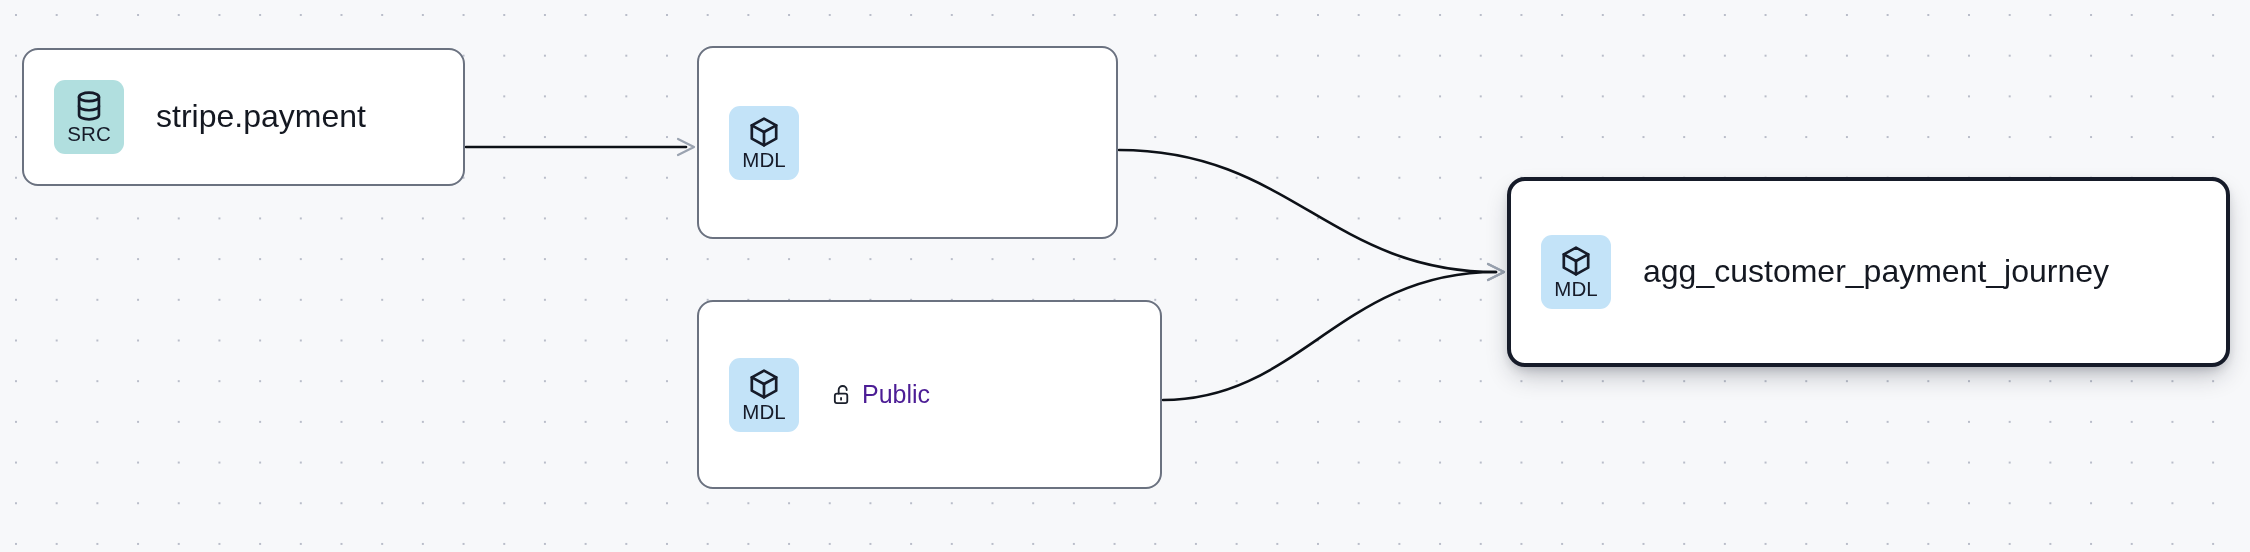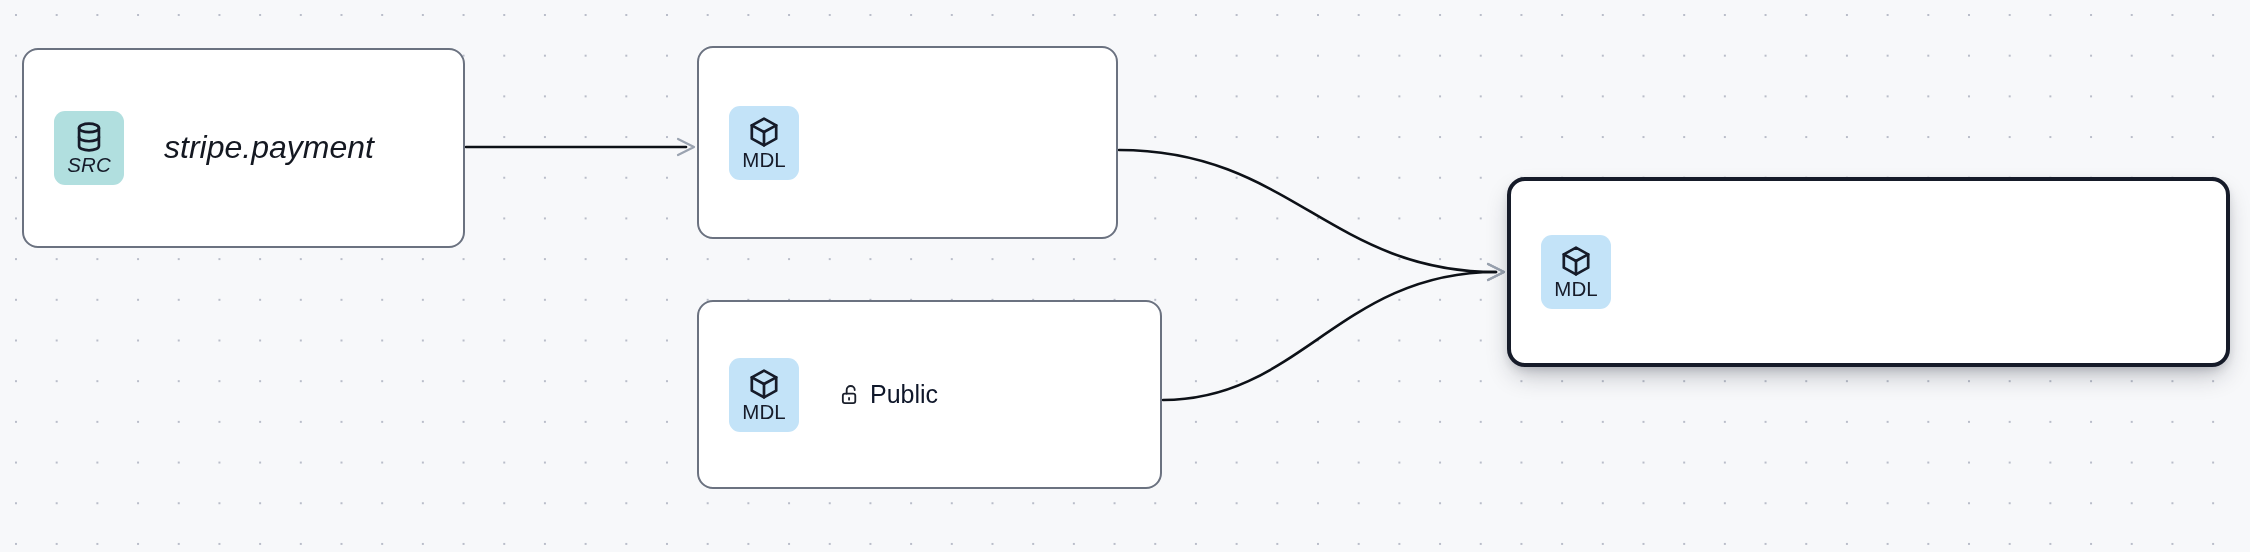--- a/index.html
+++ b/index.html
@@ -83,41 +83,41 @@
   .badge-text {
     font-size: 20.5px;
     line-height: 1;
     letter-spacing: 0.1px;
     color: #161b29;
     font-family: "Liberation Sans", "DejaVu Sans", sans-serif;
   }
 
   
   .node-body {
-    margin-left: 40px;
+    margin-left: 32px;
     display: flex;
     flex-direction: column;
     justify-content: center;
     gap: 4px;
     min-width: 0;
   }
   .node-title {
     font-size: 32px;
     line-height: 1.16;
     color: #141821;
     white-space: nowrap;
     font-family: "Liberation Sans", "DejaVu Sans", sans-serif;
   }
   .node-sub {
     display: flex;
     align-items: center;
     gap: 8px;
     font-size: 25px;
     line-height: 1.15;
-    color: #0f172a;
+    color: #4c1d95;
     white-space: nowrap;
   }
   .node-sub svg { display: block; flex: 0 0 auto; }
 </style>
 </head>
 <body>
 
 <div id="canvas">
 
   <svg id="edges" viewBox="0 0 2250 552" width="2250" height="552" xmlns="http://www.w3.org/2000/svg">
@@ -125,21 +125,21 @@
     <path class="edge-path" d="M 466 147 L 686 147"></path>
     <path class="edge-arrow" d="M 678 139 L 694 147 L 678 155"></path>
 
     <path class="edge-path" d="M 1119 150 C 1290 150, 1330 272, 1496 272"></path>
     <path class="edge-arrow" d="M 1488 264 L 1504 272 L 1488 280"></path>
 
     <path class="edge-path" d="M 1163 400 C 1300 400, 1340 272, 1496 272"></path>
     <path class="edge-arrow" d="M 1488 264 L 1504 272 L 1488 280"></path>
   </svg>
 
-  <div class="node" style="left:22px; top:48px; width:443px; height:200px;font-style:italic;">
+  <div class="node" style="left:22px; top:48px; width:443px; height:138px;">
     <div class="badge src">
       <svg width="34" height="34" viewBox="0 0 24 24" fill="none" stroke="#161b29" stroke-width="1.9" stroke-linecap="round" stroke-linejoin="round">
         <ellipse cx="12" cy="5.6" rx="7" ry="3"></ellipse>
         <path d="M5 5.6 v12.8 c0 1.66 3.13 3 7 3 s7 -1.34 7 -3 V5.6"></path>
         <path d="M5 12 c0 1.66 3.13 3 7 3 s7 -1.34 7 -3"></path>
       </svg>
       <span class="badge-text">SRC</span>
     </div>
     <div class="node-body">
       <div class="node-title">stripe.payment</div>
@@ -180,15 +180,18 @@
 
   <div class="node selected" style="left:1507px; top:177px; width:723px; height:190px;">
     <div class="badge mdl">
       <svg width="34" height="34" viewBox="0 0 24 24" fill="none" stroke="#161b29" stroke-width="1.9" stroke-linecap="round" stroke-linejoin="round">
         <path d="M12 2.6 L20.6 7.3 L12 12 L3.4 7.3 Z"></path>
         <path d="M3.4 7.3 V16.7 L12 21.4 L20.6 16.7 V7.3"></path>
         <path d="M12 12 V21.4"></path>
       </svg>
       <span class="badge-text">MDL</span>
     </div>
+    <div class="node-body">
+      <div class="node-title">agg_customer_payment_journey</div>
+    </div>
   </div>
 
 </div>
 
 </body></html>

